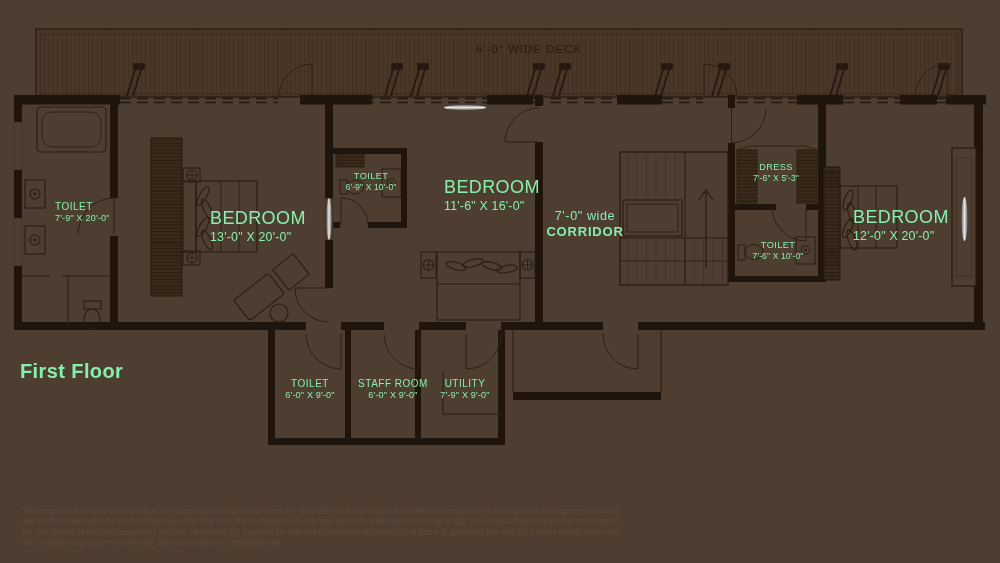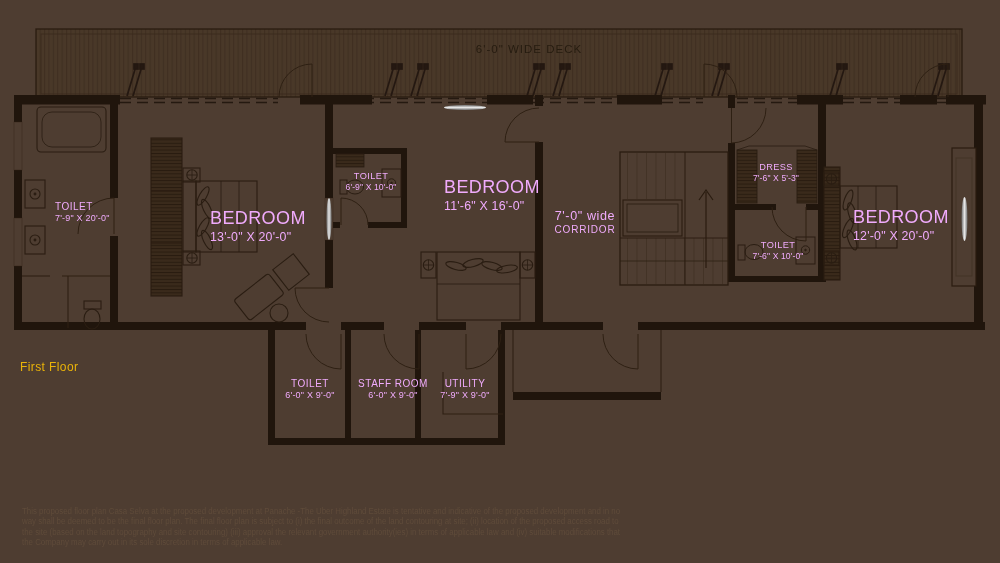--- a/index.html
+++ b/index.html
@@ -1,30 +1,30 @@
 <!DOCTYPE html>
 <html><head>
 <meta charset="utf-8">
 <style>
   html,body{margin:0;padding:0;background:#4e3d31;}
   #stage{position:relative;width:1000px;height:563px;background:#4e3d31;overflow:hidden;
          font-family:"Liberation Sans",sans-serif;}
   svg{position:absolute;left:0;top:0;}
-  .lbl{position:absolute;color:#f0abfc;line-height:1.2;white-space:nowrap;}
+  .lbl{position:absolute;color:#86efac;line-height:1.2;white-space:nowrap;}
   .ctr{transform:translateX(-50%);text-align:center;}
   .lg .nm{font-size:18px;letter-spacing:.4px;}
   .lg .sz{font-size:12.4px;letter-spacing:.2px;}
   .md .nm{font-size:10px;letter-spacing:.5px;}
   .md .sz{font-size:9px;letter-spacing:.2px;}
   .sm .nm{font-size:9.2px;letter-spacing:.4px;}
   .sm .sz{font-size:8.6px;letter-spacing:.1px;}
   .deck-lbl{font-size:11.5px;letter-spacing:1px;color:#261c10;}
   .corr .nm{font-size:12.6px;letter-spacing:.6px;}
-  .corr .sz{font-size:10px;letter-spacing:.8px;}
-  .title{position:absolute;font-size:12px;color:#eab308;letter-spacing:.4px;}
+  .corr .sz{font-size:13px;letter-spacing:.8px;font-weight:bold;}
+  .title{position:absolute;font-size:20px;color:#86efac;letter-spacing:.4px;font-weight:bold;}
   .disc{position:absolute;left:22px;top:506px;color:#5f4b3a;font-size:8.3px;
         line-height:10.45px;transform:scaleX(.95);transform-origin:left top;white-space:nowrap;}
 </style>
 </head>
 <body>
 
 <div id="stage">
 
 <svg width="1000" height="563" viewBox="0 0 1000 563">
   <defs>

